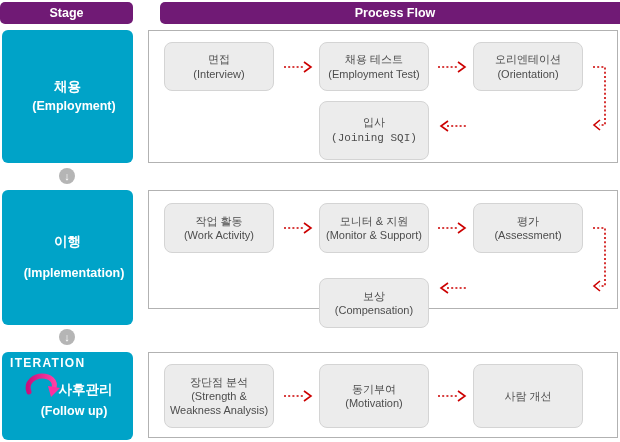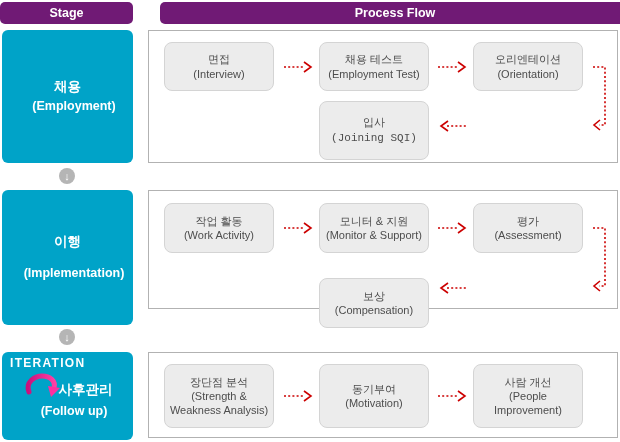--- a/index.html
+++ b/index.html
@@ -187,21 +187,20 @@
     <div class="pbox ra c1">
       <div>장단점 분석</div>
       <div>(Strength &amp; Weakness Analysis)</div>
     </div>
     <div class="pbox ra c2">
       <div>동기부여</div>
       <div>(Motivation)</div>
     </div>
     <div class="pbox ra c3">
       <div>사람 개선</div>
-      <div>(People Improvement)</div>
     </div>
 
     <svg class="arrow" style="left:133px;top:37px" width="34" height="12">
       <line x1="2" y1="6" x2="23" y2="6" stroke="#cc0000" stroke-width="1.6" stroke-dasharray="2 2.2"></line>
       <path d="M22 1 L29 6 L22 11" fill="none" stroke="#cc0000" stroke-width="1.6"></path>
     </svg>
     <svg class="arrow" style="left:287px;top:37px" width="34" height="12">
       <line x1="2" y1="6" x2="23" y2="6" stroke="#cc0000" stroke-width="1.6" stroke-dasharray="2 2.2"></line>
       <path d="M22 1 L29 6 L22 11" fill="none" stroke="#cc0000" stroke-width="1.6"></path>
     </svg>

